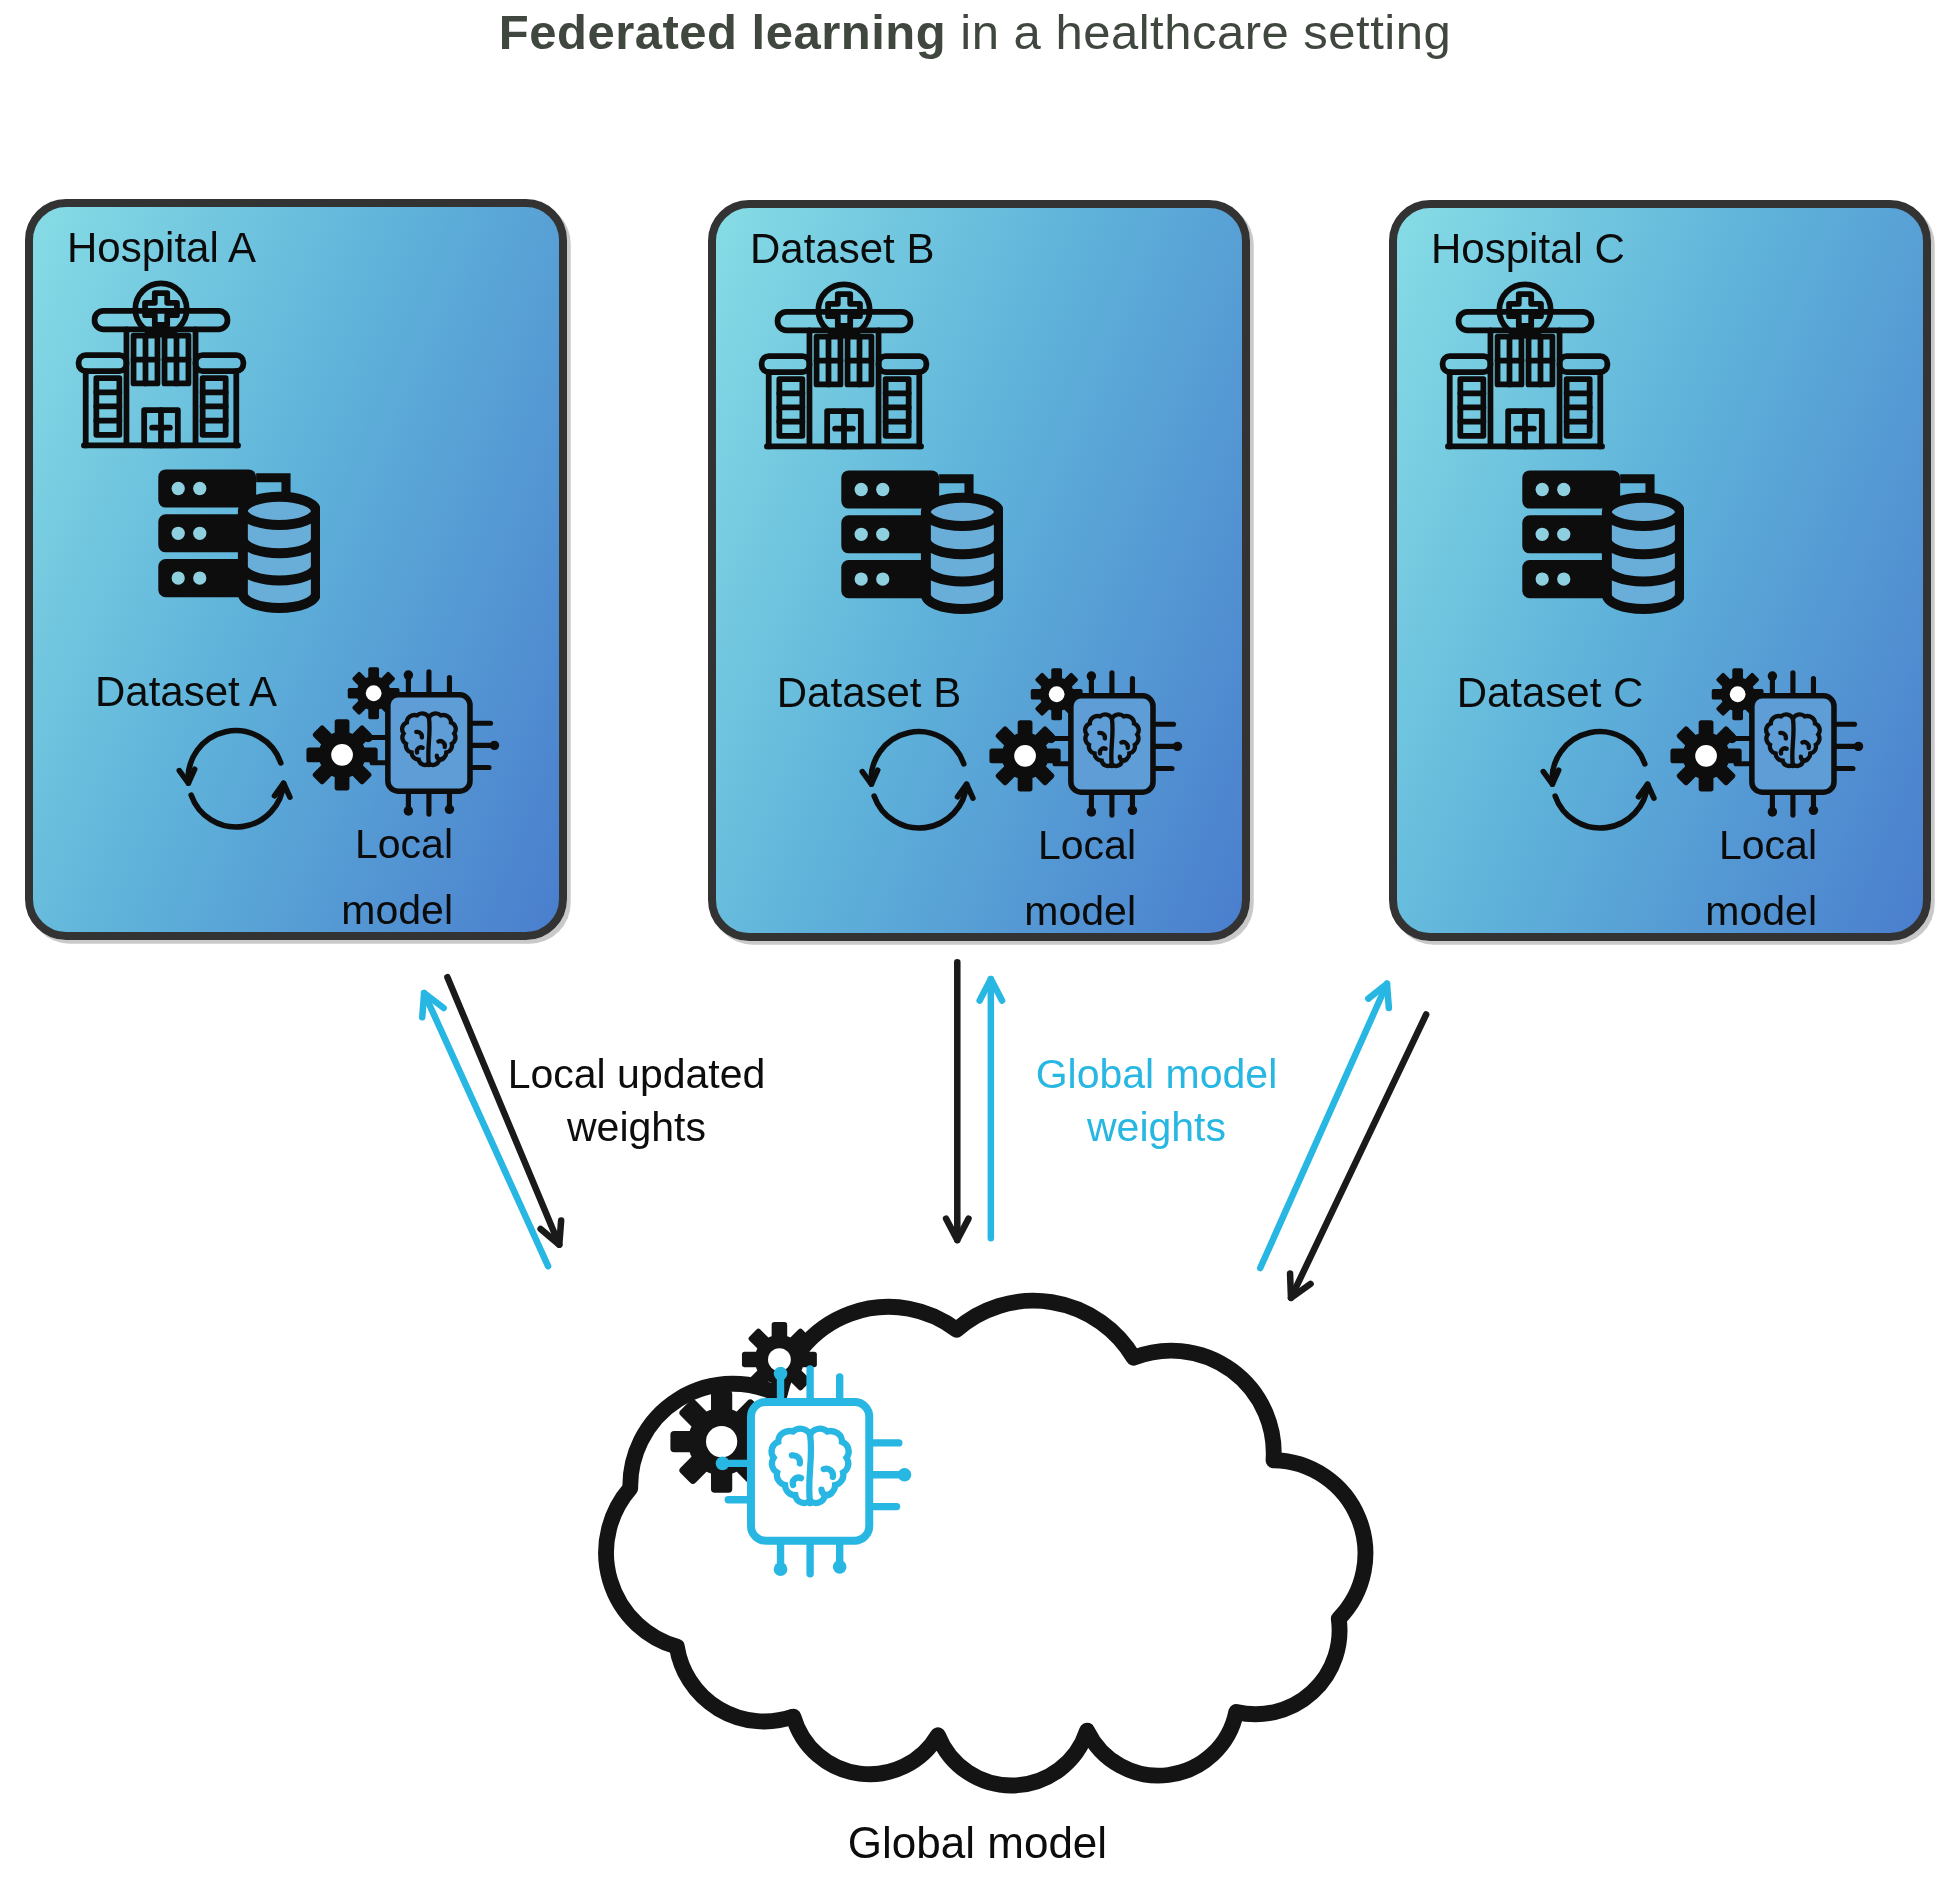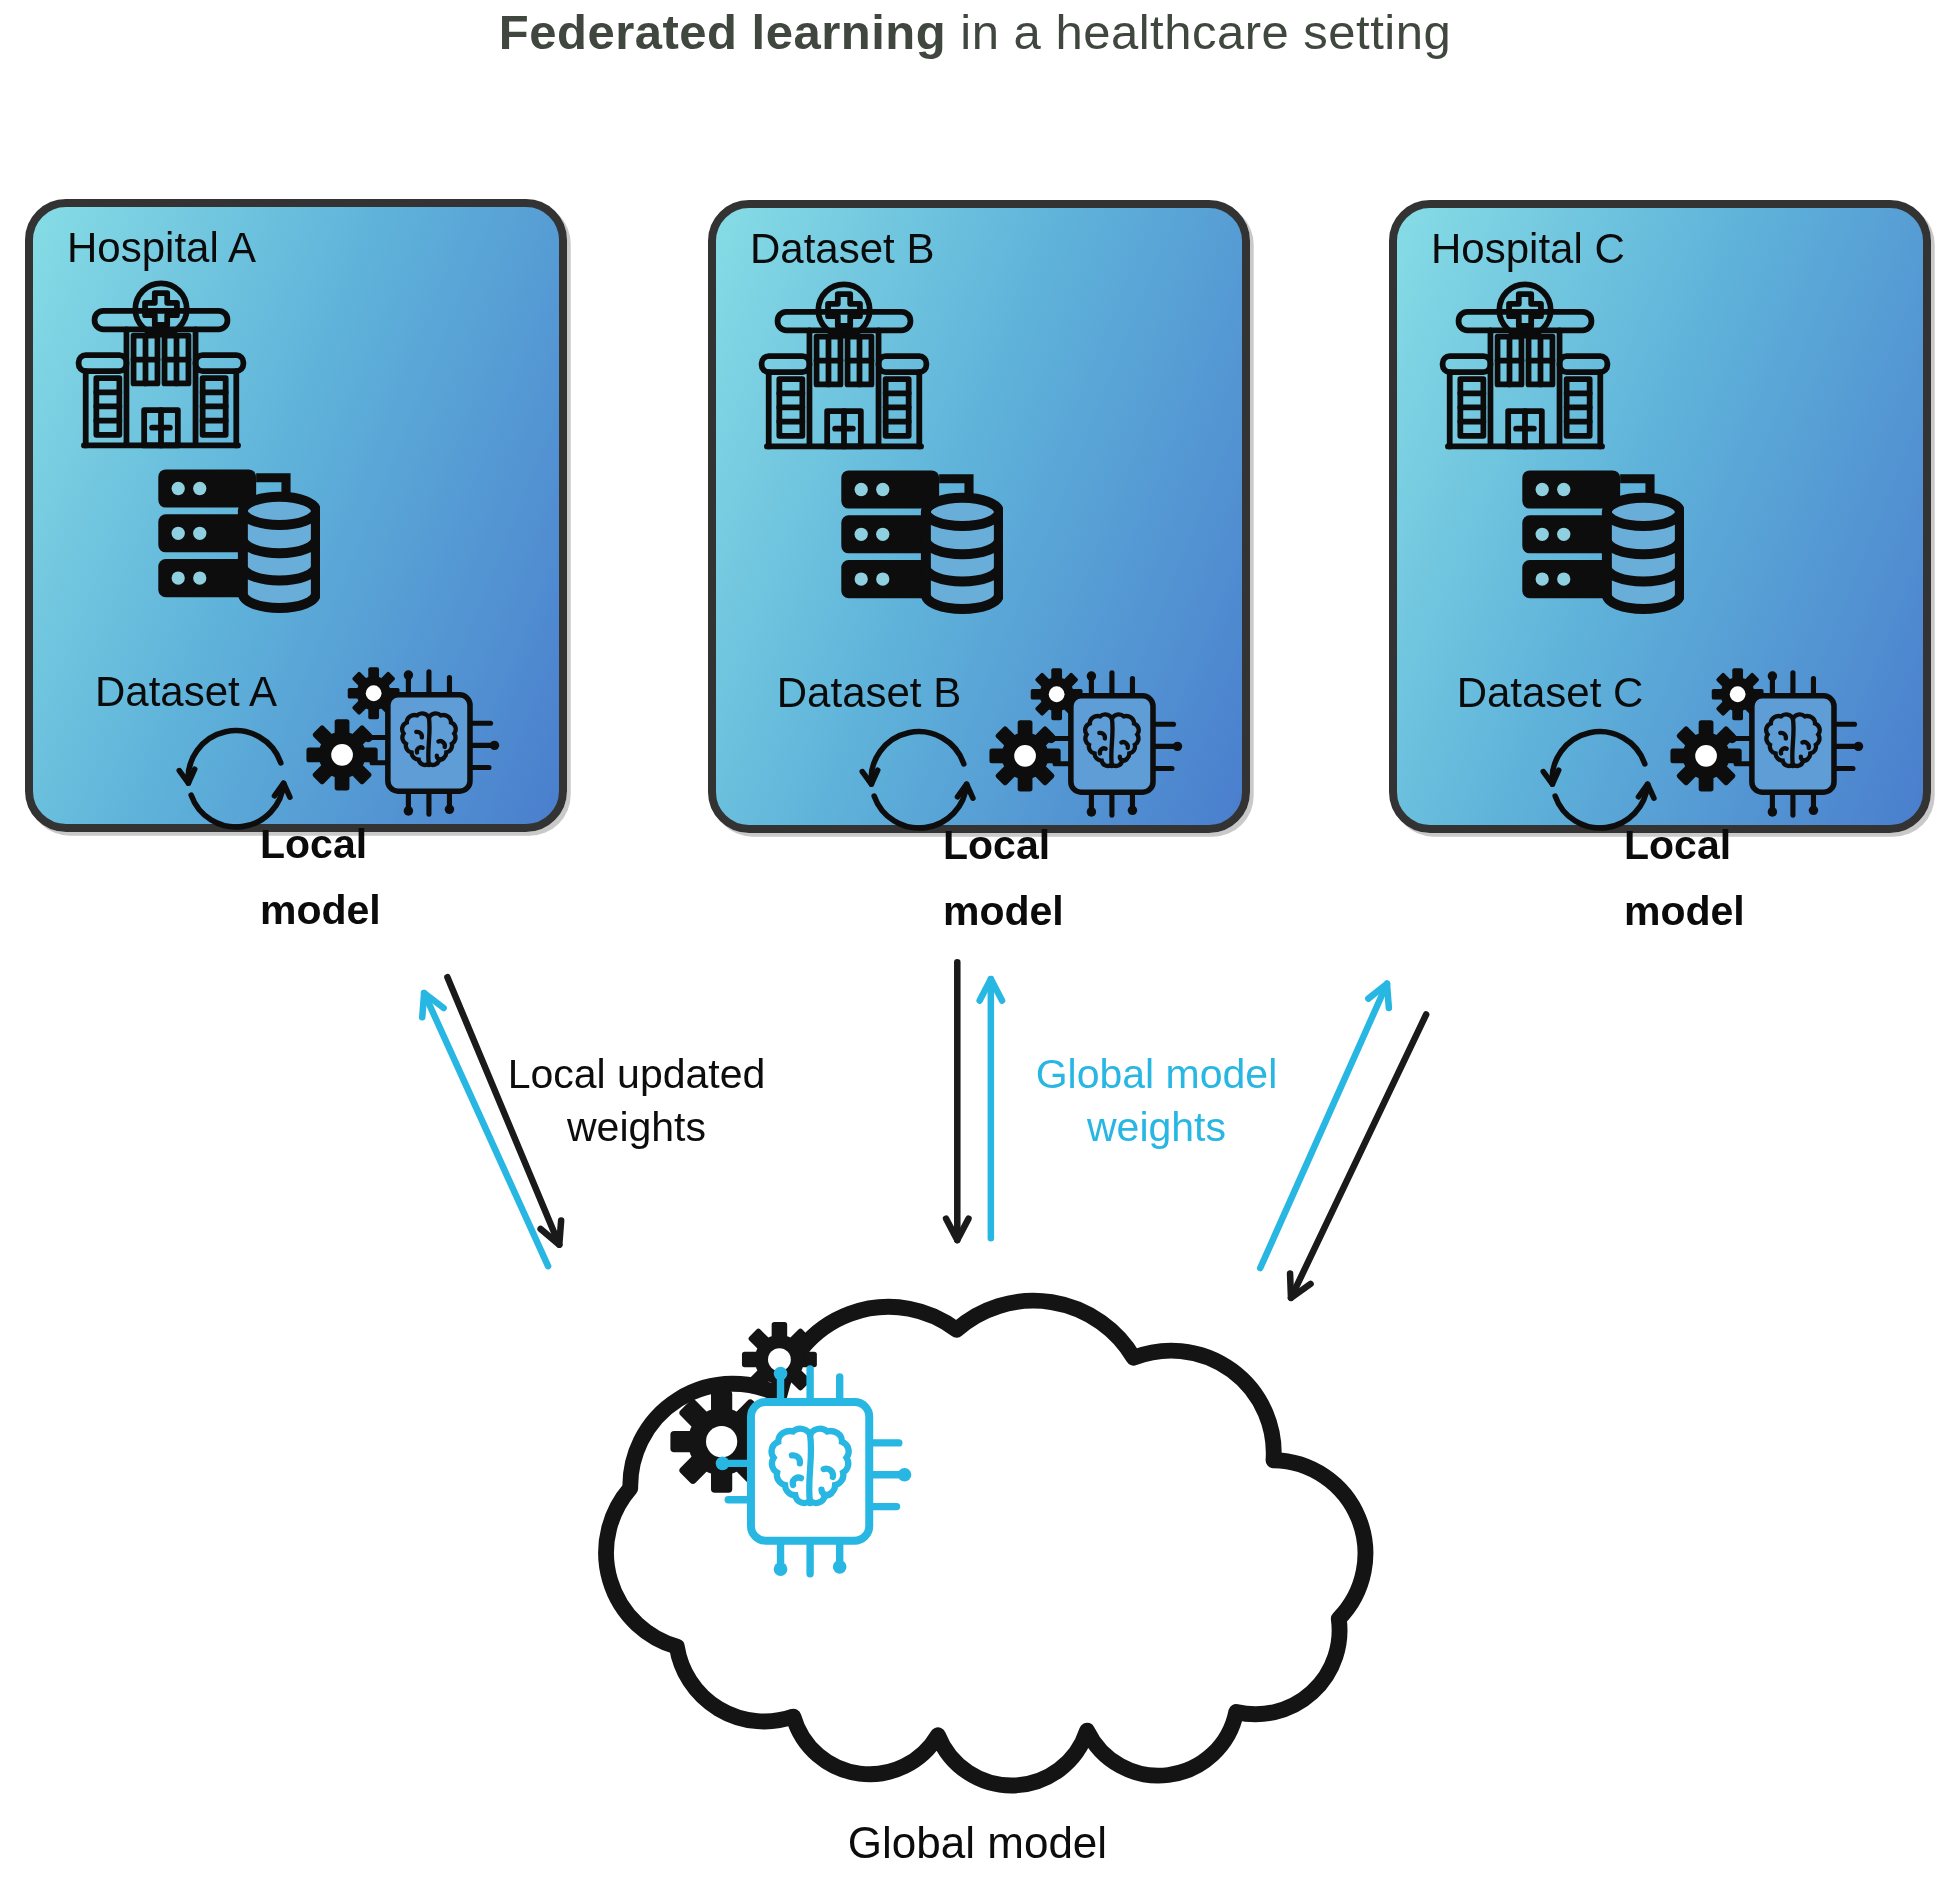--- a/index.html
+++ b/index.html
@@ -12,34 +12,34 @@
   }
   
   .title{
     position:absolute;left:0;top:3.7px;width:1950px;
     text-align:center;
     font-size:49px;color:#3f473f;letter-spacing:0.5px;
   }
   .title .b{font-weight:700;}
   
   .card{
-    position:absolute;width:542px;height:633px;
+    position:absolute;width:542px;height:741px;
     border:8.4px solid #333333;border-radius:41px;
     background:linear-gradient(112deg,#86dce5 0%,#5fb3da 45%,#4a7ecd 100%);
     box-sizing:border-box;
     box-shadow:3.7px 3.7px 0 rgba(40,40,40,0.25);
   }
   .card .hname{position:absolute;left:34px;top:17px;font-size:42px;color:#0b0b0b;}
   .card .icon-hospital{position:absolute;left:35px;top:69px;width:186px;height:183px;}
   .card .icon-serverdb{position:absolute;left:117px;top:254px;width:170px;height:157px;}
   .card .dsname{position:absolute;left:7.5px;top:421px;width:291px;text-align:center;font-size:42px;color:#0b0b0b;margin-top:40px;}
   .card .icon-sync{position:absolute;left:133px;top:502px;width:140px;height:140px;}
   .card .icon-ml{position:absolute;left:268px;top:429px;width:199px;height:184px;color:#0d0d0d;--chip-fill:#5e9dd5;}
-  .card .lmodel{position:absolute;left:227px;top:604px;width:193px;text-align:left;
-    font-size:41px;line-height:1.62;color:#0b0b0b;font-weight:bold;}
+  .card .lmodel{position:absolute;left:227px;top:604px;width:193px;text-align:right;
+    font-size:41px;line-height:1.62;color:#0b0b0b;}
   
   #arrows{position:absolute;left:0;top:0;width:1950px;height:1878px;pointer-events:none;}
   
   .flowlabel{position:absolute;width:345px;text-align:center;font-size:41px;line-height:1.3;}
   .flowlabel.black{left:464px;top:1048px;color:#0d0d0d;}
   .flowlabel.cyan{left:984px;top:1048px;color:#27b7e2;}
   
   .cloud-wrap{position:absolute;left:565px;top:1245px;width:853px;height:561px;}
   .cloud-label{position:absolute;left:791px;top:1818px;width:373px;text-align:center;
     font-size:44px;color:#0c0c0c;}

